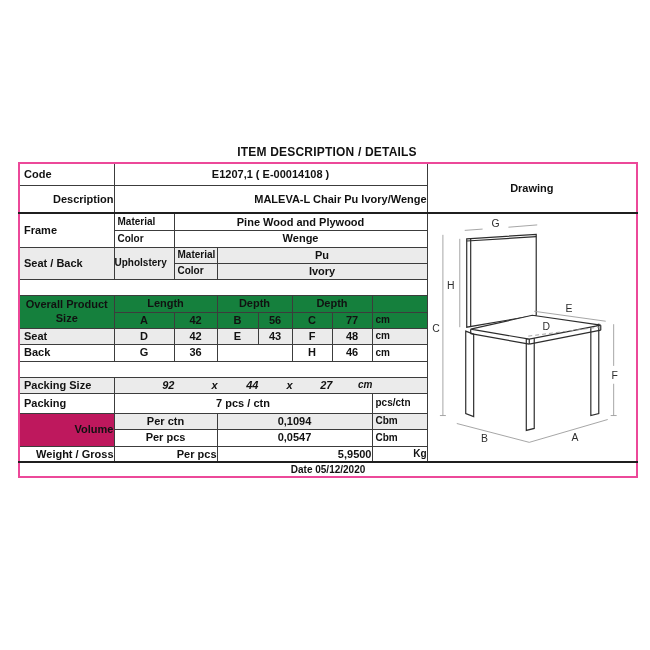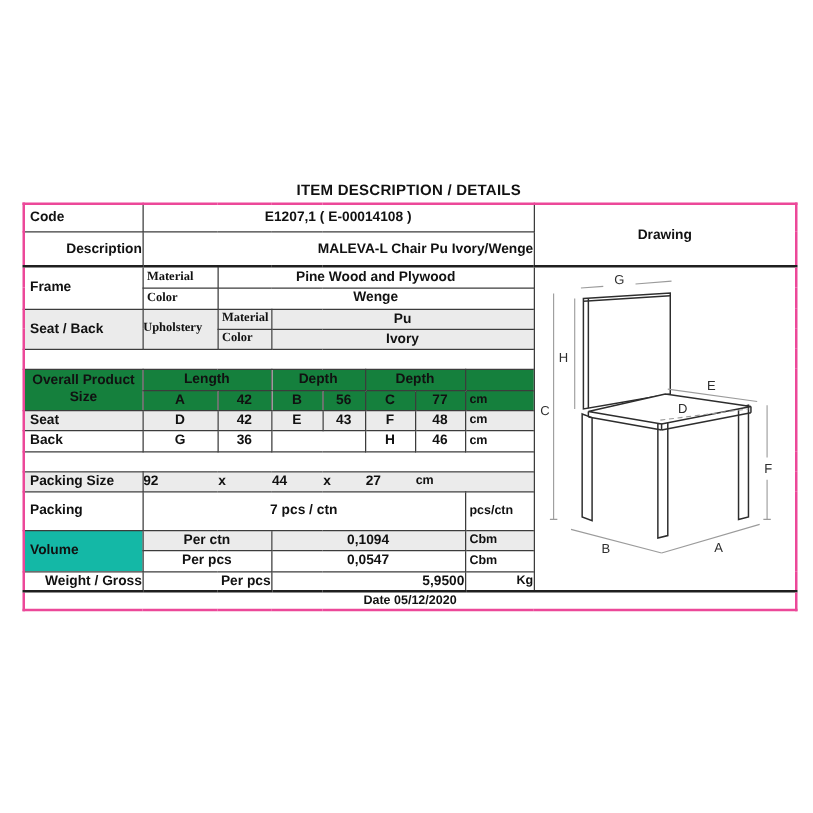--- a/index.html
+++ b/index.html
@@ -15,29 +15,29 @@
     position:absolute;left:18px;top:162px;width:618px;
     border-collapse:collapse;table-layout:fixed;
     border:2px solid #ec4899;
   }
   td{
     border:1px solid #3c3c3c;padding:0;overflow:hidden;
     font-size:11px;font-weight:700;text-align:center;vertical-align:middle;
     line-height:1.12;background:#fff;
   }
   td.lbl{text-align:left;padding-left:4px;}
-  td.sub{text-align:left;padding-left:3px;font-size:10px;font-family:Liberation Serif, serif;}
+  td.sub{text-align:left;padding-left:3px;font-size:10px;}
   td.unit{text-align:left;padding-left:3px;font-size:10px;}
   tr.gray td{background:#ebebeb;}
   td.yl{background:#15803d;}
   tr.sect-end td{border-bottom-width:2px;border-bottom-color:#1f1f1f;text-align:right;}
   td.center2{line-height:1.25;padding:0 5px;}
   td.empty-row{background:#fff;}
   .pack-flex{display:flex;width:100%;}
-  .pack-flex span{display:block;text-align:left;font-size:11px;font-weight:700;}
+  .pack-flex span{display:block;text-align:right;font-size:11px;font-weight:700;font-style:italic;}
   .pf-1{width:60px;} .pf-2{width:43px;} .pf-3{width:41px;}
   .pf-4{width:34px;} .pf-5{width:40px;} .pf-6{width:40px;font-size:10px !important;}
   td.drawcell{padding:0;vertical-align:top;}
   td.drawcell svg{display:block;width:100%;height:100%;}
   td.datecell{font-size:10px;border-top:2px solid #1f1f1f;}
   .chair-line{fill:none;stroke:#2d2d2d;stroke-width:1.2;}
   .chair-fill{fill:#ffffff;stroke:#2d2d2d;stroke-width:1.2;}
   .dim{fill:none;stroke:#9b9b9b;stroke-width:0.9;}
   .dim-dash{fill:none;stroke:#9b9b9b;stroke-width:0.9;stroke-dasharray:4 3;}
   .dim-txt{font-family:"Liberation Sans",sans-serif;font-size:10.5px;fill:#2e2e2e;text-anchor:middle;font-weight:400;}
@@ -189,28 +189,28 @@
           <span class="pf-1">92</span>
           <span class="pf-2">x</span>
           <span class="pf-3">44</span>
           <span class="pf-4">x</span>
           <span class="pf-5">27</span>
           <span class="pf-6">cm</span>
         </div>
       </td>
     </tr>
 
-    <tr style="height:31px">
+    <tr style="height:20px">
       <td class="lbl">Packing</td>
       <td colspan="6">7 pcs / ctn</td>
       <td class="unit">pcs/ctn</td>
     </tr>
 
     <tr style="height:16px" class="gray">
-      <td class="lbl" rowspan="2" style="background:#14b8a6;">Volume</td>
+      <td class="lbl" rowspan="2" style="background:#be185d;text-align:right;">Volume</td>
       <td colspan="2">Per ctn</td>
       <td colspan="4">0,1094</td>
       <td class="unit">Cbm</td>
     </tr>
 
     <tr style="height:17px">
       <td colspan="2">Per pcs</td>
       <td colspan="4">0,0547</td>
       <td class="unit">Cbm</td>
     </tr>

